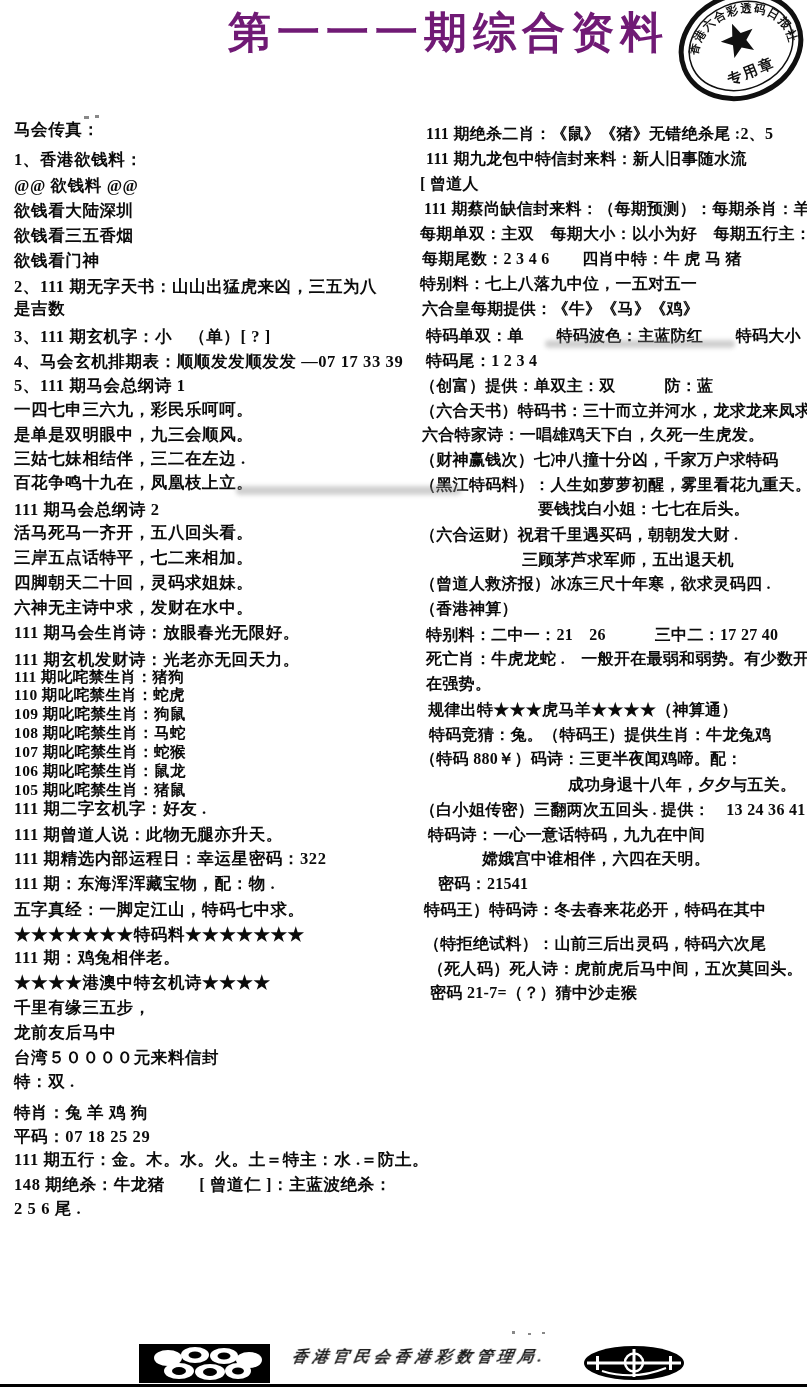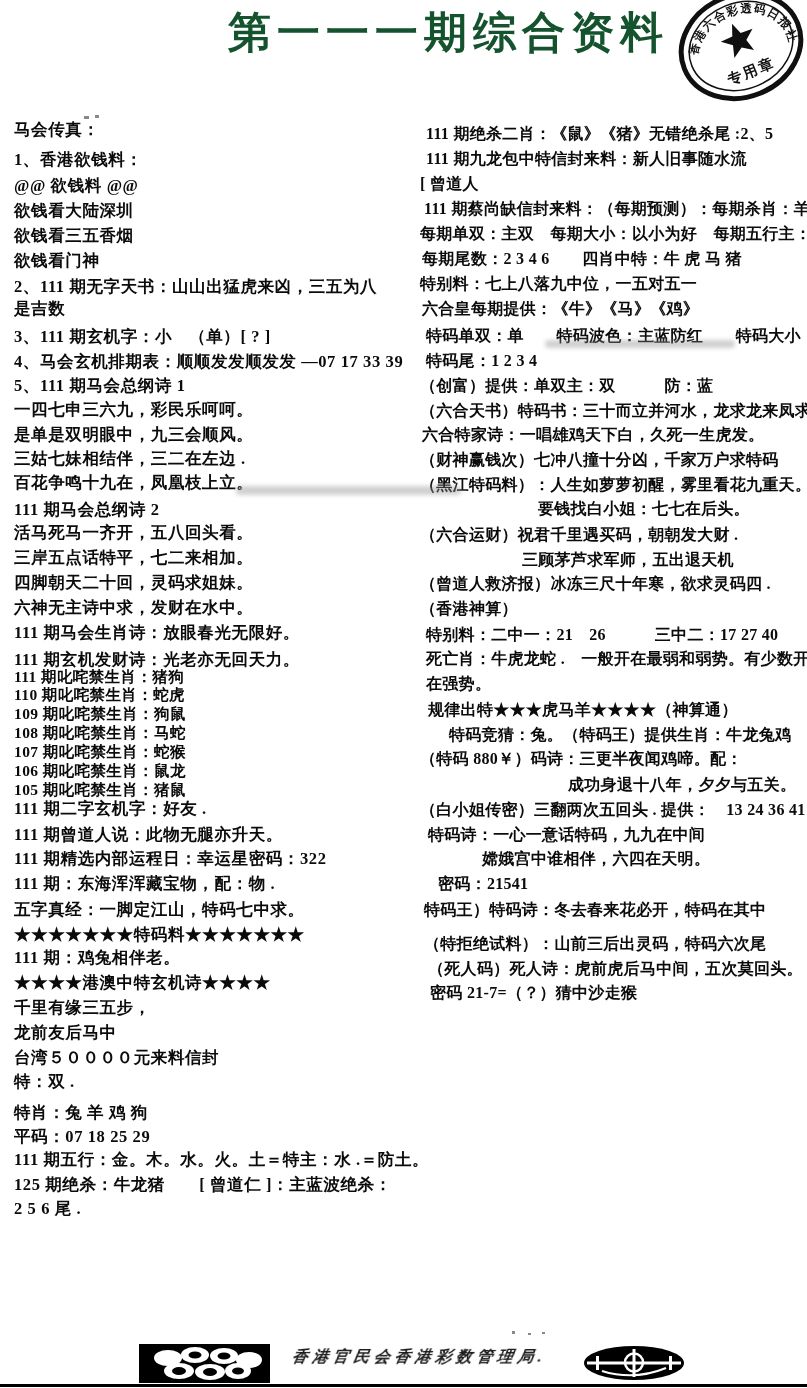--- a/index.html
+++ b/index.html
@@ -3,21 +3,21 @@
 <meta charset="utf-8">
 <style>
   html,body{margin:0;padding:0;background:#e8e8e8;}
   .page{
     position:relative;width:807px;height:1388px;background:#ffffff;
     overflow:hidden;margin:0 auto;
     font-family:"Liberation Serif","DejaVu Serif",serif;color:#0b0b0b;
   }
   .title1{
     position:absolute;top:4px;left:228px;font-size:43px;font-weight:900;
-    letter-spacing:6px;white-space:nowrap;color:#14532d;
+    letter-spacing:6px;white-space:nowrap;color:#701a75;
   }
   .title2{
     position:absolute;top:50px;left:166px;font-size:53px;font-weight:900;
     letter-spacing:7px;white-space:nowrap;color:#000;
   }
   .stamp{position:absolute;top:-12px;left:674px;width:134px;height:126px;}
   .ln{position:absolute;white-space:nowrap;font-weight:600;line-height:1;}
   .ln-l{font-size:16.5px;letter-spacing:.6px;}
   .ln-r{font-size:16px;letter-spacing:.3px;}
   .ln-sm{font-size:15.5px;letter-spacing:.4px;}
@@ -90,21 +90,21 @@
       <div class="ln ln-l" style="top: 927px; left: 14px;">★★★★★★★特码料★★★★★★★</div>
       <div class="ln ln-l" style="top: 950px; left: 14px;">111 期：鸡兔相伴老。</div>
       <div class="ln ln-l" style="top: 975px; left: 14px;">★★★★港澳中特玄机诗★★★★</div>
       <div class="ln ln-l" style="top: 1000px; left: 14px;">千里有缘三五步，</div>
       <div class="ln ln-l" style="top: 1025px; left: 14px;">龙前友后马中</div>
       <div class="ln ln-l" style="top: 1050px; left: 14px;">台湾５００００元来料信封</div>
       <div class="ln ln-l" style="top: 1074px; left: 14px;">特：双 .</div>
       <div class="ln ln-l" style="top: 1105px; left: 14px;">特肖：兔 羊 鸡 狗</div>
       <div class="ln ln-l" style="top: 1129px; left: 14px;">平码：07 18 25 29</div>
       <div class="ln ln-l" style="top: 1152px; left: 14px;">111 期五行：金。木。水。火。土＝特主：水 .＝防土。</div>
-      <div class="ln ln-l" style="top: 1177px; left: 14px;">125 期绝杀：牛龙猪　　[ 曾道仁 ]：主蓝波绝杀：</div>
+      <div class="ln ln-l" style="top: 1177px; left: 14px;">148 期绝杀：牛龙猪　　[ 曾道仁 ]：主蓝波绝杀：</div>
       <div class="ln ln-l" style="top: 1201px; left: 14px;">2 5 6 尾 .</div>
     </div>
   <div>
       <div class="ln ln-r" style="top: 126px; left: 426px;">111 期绝杀二肖：《鼠》《猪》无错绝杀尾 :2、5</div>
       <div class="ln ln-r" style="top: 151px; left: 426px;">111 期九龙包中特信封来料：新人旧事随水流</div>
       <div class="ln ln-r" style="top: 176px; left: 420px;">[ 曾道人</div>
       <div class="ln ln-r" style="top: 201px; left: 424px;">111 期蔡尚缺信封来料：（每期预测）：每期杀肖：羊　狗</div>
       <div class="ln ln-r" style="top: 226px; left: 420px;">每期单双：主双　每期大小：以小为好　每期五行主：金 .</div>
       <div class="ln ln-r" style="top: 251px; left: 422px;">每期尾数：2 3 4 6　　四肖中特：牛 虎 马 猪</div>
       <div class="ln ln-r" style="top: 276px; left: 420px;">特别料：七上八落九中位，一五对五一</div>
@@ -118,21 +118,21 @@
       <div class="ln ln-r" style="top: 477px; left: 420px;">（黑江特码料）：人生如萝萝初醒，雾里看花九重天。</div>
       <div class="ln ln-r" style="top: 501px; left: 538px;">要钱找白小姐：七七在后头。</div>
       <div class="ln ln-r" style="top: 527px; left: 420px;">（六合运财）祝君千里遇买码，朝朝发大财 .</div>
       <div class="ln ln-r" style="top: 552px; left: 522px;">三顾茅芦求军师，五出退天机</div>
       <div class="ln ln-r" style="top: 576px; left: 420px;">（曾道人救济报）冰冻三尺十年寒，欲求灵码四 .</div>
       <div class="ln ln-r" style="top: 601px; left: 420px;">（香港神算）</div>
       <div class="ln ln-r" style="top: 627px; left: 426px;">特别料：二中一：21　26　　　三中二：17 27 40</div>
       <div class="ln ln-r" style="top: 651px; left: 426px;">死亡肖：牛虎龙蛇 .　一般开在最弱和弱势。有少数开</div>
       <div class="ln ln-r" style="top: 676px; left: 426px;">在强势。</div>
       <div class="ln ln-r" style="top: 702px; left: 428px;">规律出特★★★虎马羊★★★★（神算通）</div>
-      <div class="ln ln-r" style="top: 727px; left: 424px; padding-left: 25px;">特码竞猜：兔。（特码王）提供生肖：牛龙兔鸡</div>
+      <div class="ln ln-r" style="top: 727px; left: 404px; padding-left: 25px;">特码竞猜：兔。（特码王）提供生肖：牛龙兔鸡</div>
       <div class="ln ln-r" style="top: 751px; left: 420px;">（特码 880￥）码诗：三更半夜闻鸡啼。配：</div>
       <div class="ln ln-r" style="top: 777px; left: 568px;">成功身退十八年，夕夕与五关。</div>
       <div class="ln ln-r" style="top: 802px; left: 420px;">（白小姐传密）三翻两次五回头 . 提供：　13 24 36 41</div>
       <div class="ln ln-r" style="top: 827px; left: 428px;">特码诗：一心一意话特码，九九在中间</div>
       <div class="ln ln-r" style="top: 851px; left: 482px;">嫦娥宫中谁相伴，六四在天明。</div>
       <div class="ln ln-r" style="top: 876px; left: 438px;">密码：21541</div>
       <div class="ln ln-r" style="top: 902px; left: 424px;">特码王）特码诗：冬去春来花必开，特码在其中</div>
       <div class="ln ln-r" style="top: 936px; left: 424px;">（特拒绝试料）：山前三后出灵码，特码六次尾</div>
       <div class="ln ln-r" style="top: 961px; left: 428px;">（死人码）死人诗：虎前虎后马中间，五次莫回头。</div>
       <div class="ln ln-r" style="top: 985px; left: 430px;">密码 21-7=（？）猜中沙走猴</div>

